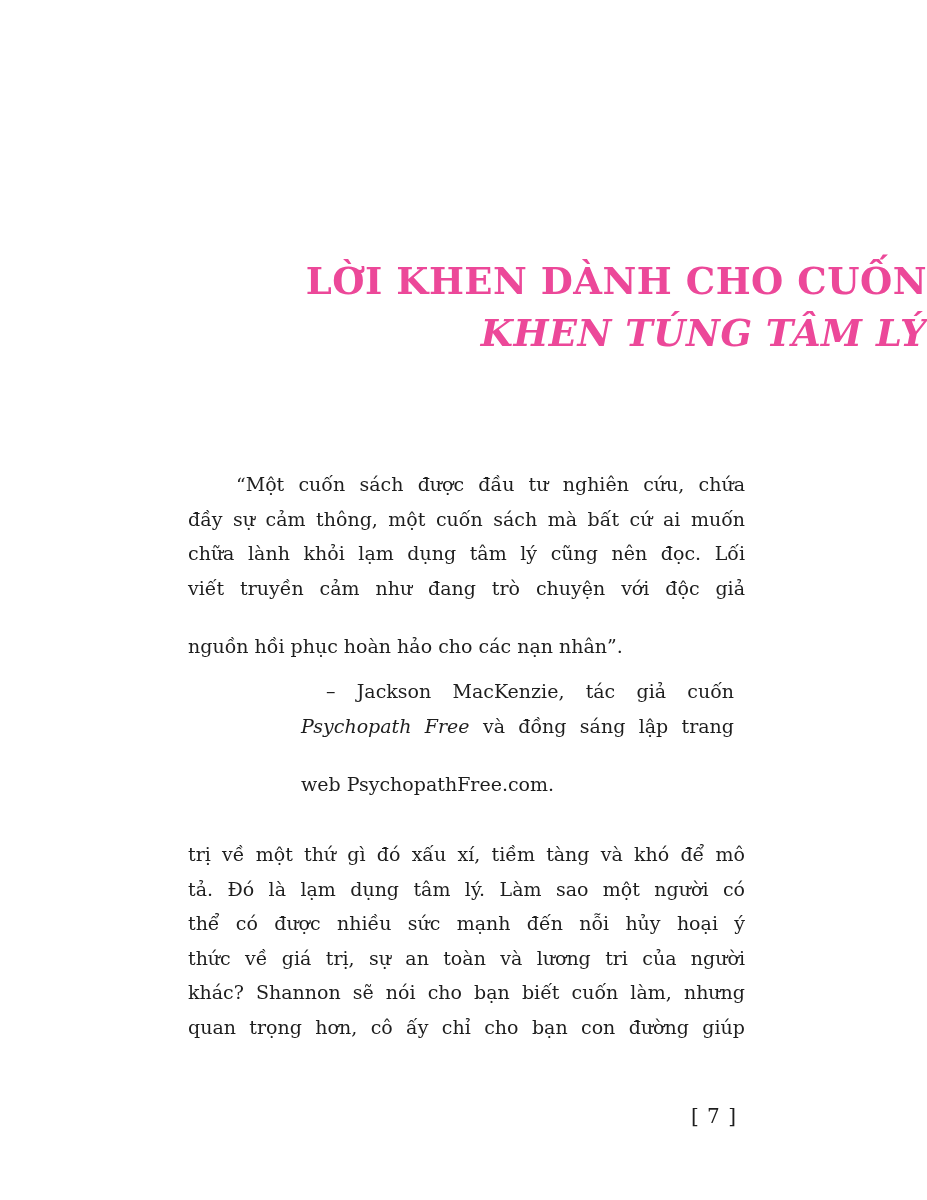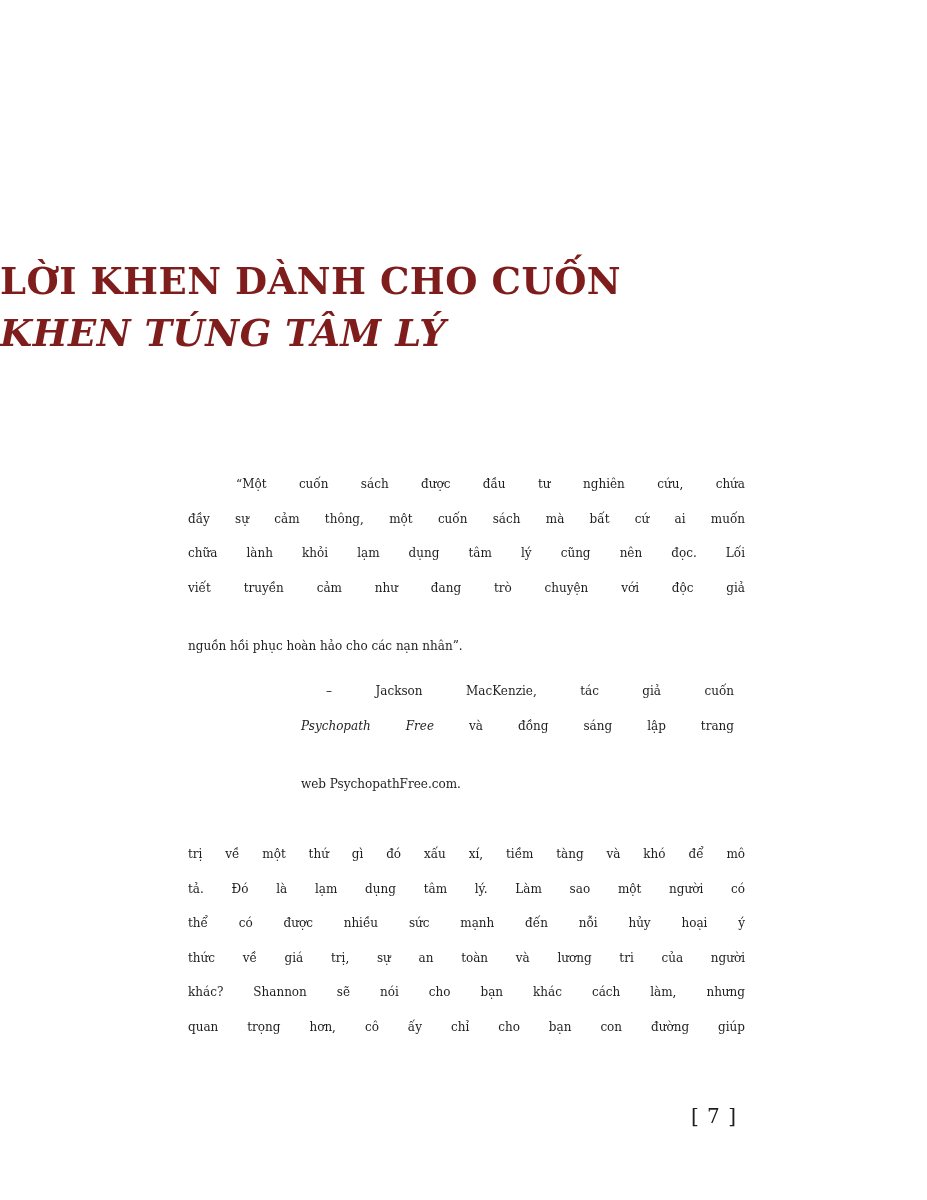--- a/index.html
+++ b/index.html
@@ -9,39 +9,39 @@
     font-family: "DejaVu Serif", "Liberation Serif", serif;
     color: #1e1e1e;
     position: relative;
     overflow: hidden;
   }
   .page { position: absolute; inset: 0; background: #ffffff; }
 
   .heading {
     position: absolute;
     top: 256px; left: 0; width: 100%;
-    text-align: left;
+    text-align: right;
     font-weight: bold;
-    color: #7f1d1d;
+    color: #ec4899;
   }
   .heading-line1 {
     font-size: 37px;
     line-height: 50px;
     letter-spacing: 0.5px;
     white-space: nowrap;
   }
   .heading-line2 {
     font-size: 37px;
     line-height: 55px;
     font-style: italic;
     letter-spacing: 0.5px;
     white-space: nowrap;
   }
 
-  .bodytext { font-size: 12px; line-height: 34.5px; }
+  .bodytext { font-size: 19px; line-height: 34.5px; }
 
   .quote1 {
     position: absolute;
     top: 467px; left: 188px; width: 557px;
   }
   .attribution {
     position: absolute;
     top: 674px; left: 301px; width: 433px;
   }
   .quote2 {
@@ -87,19 +87,19 @@
     <div class="jline indent-attr">– Jackson MacKenzie, tác giả cuốn</div>
     <div class="jline"><span class="italic">Psychopath Free</span><span> và đồng sáng lập trang</span></div>
     <div class="lline">web PsychopathFree.com.</div>
   </div>
 
   <div class="quote2 bodytext">
     <div class="jline">trị về một thứ gì đó xấu xí, tiềm tàng và khó để mô</div>
     <div class="jline">tả. Đó là lạm dụng tâm lý. Làm sao một người có</div>
     <div class="jline">thể có được nhiều sức mạnh đến nỗi hủy hoại ý</div>
     <div class="jline">thức về giá trị, sự an toàn và lương tri của người</div>
-    <div class="jline">khác? Shannon sẽ nói cho bạn khác cách làm, nhưng</div>
+    <div class="jline">khác? Shannon sẽ nói cho bạn biết cuốn làm, nhưng</div>
     <div class="jline">quan trọng hơn, cô ấy chỉ cho bạn con đường giúp</div>
   </div>
 
   <div class="page-number">[ 7 ]</div>
 
 </div>
 
 </body></html>

